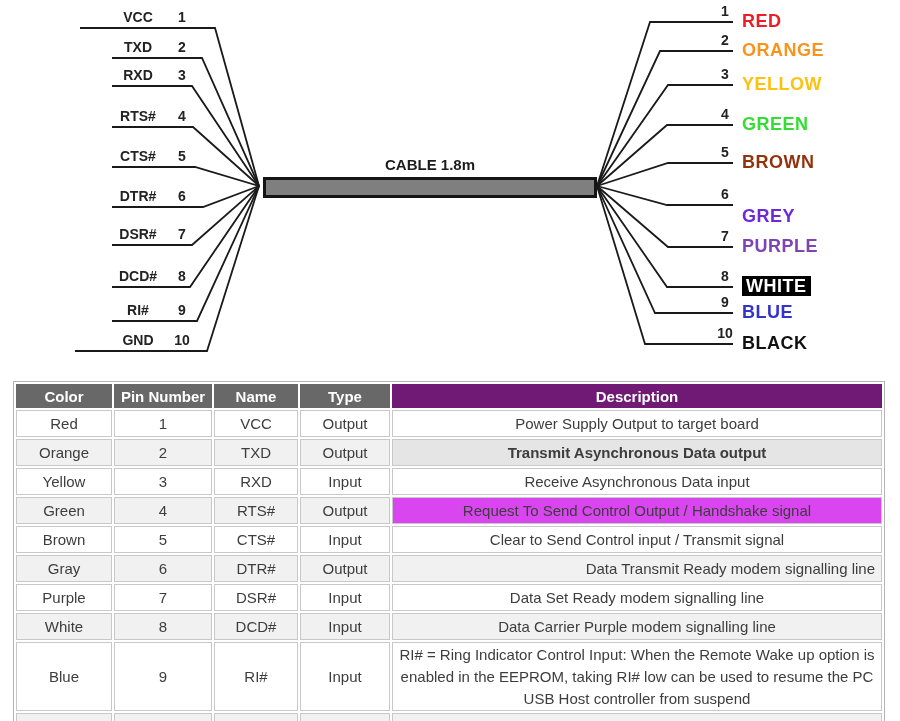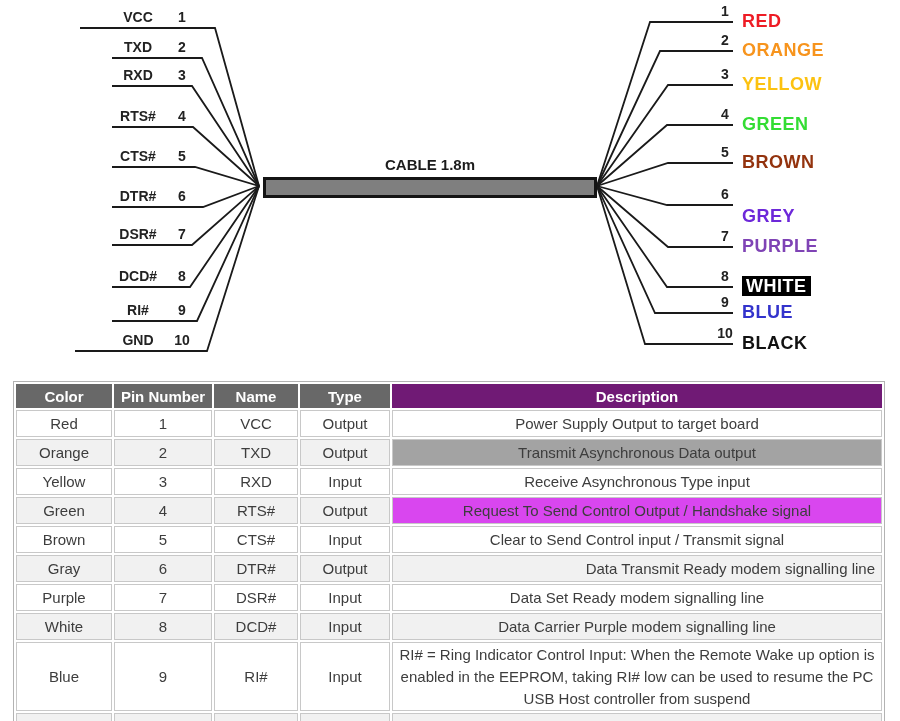--- a/index.html
+++ b/index.html
@@ -135,28 +135,28 @@
           <td>1</td>
           <td>VCC</td>
           <td>Output</td>
           <td>Power Supply Output to target board</td>
         </tr>
         <tr>
           <td style="background: rgb(241, 241, 241);">Orange</td>
           <td style="background: rgb(241, 241, 241);">2</td>
           <td style="background: rgb(241, 241, 241);">TXD</td>
           <td style="background: rgb(241, 241, 241);">Output</td>
-          <td style="background: #a3a3a3;">Transmit Asynchronous Data output</td>
+          <td style="background: #e5e5e5; font-weight: bold;">Transmit Asynchronous Data output</td>
         </tr>
         <tr>
           <td>Yellow</td>
           <td>3</td>
           <td>RXD</td>
           <td>Input</td>
-          <td>Receive Asynchronous Type input</td>
+          <td>Receive Asynchronous Data input</td>
         </tr>
         <tr>
           <td style="background: rgb(241, 241, 241);">Green</td>
           <td style="background: rgb(241, 241, 241);">4</td>
           <td style="background: rgb(241, 241, 241);">RTS#</td>
           <td style="background: rgb(241, 241, 241);">Output</td>
           <td style="background: #d946ef; text-align: center;">Request To Send Control Output / Handshake signal</td>
         </tr>
         <tr>
           <td>Brown</td>

